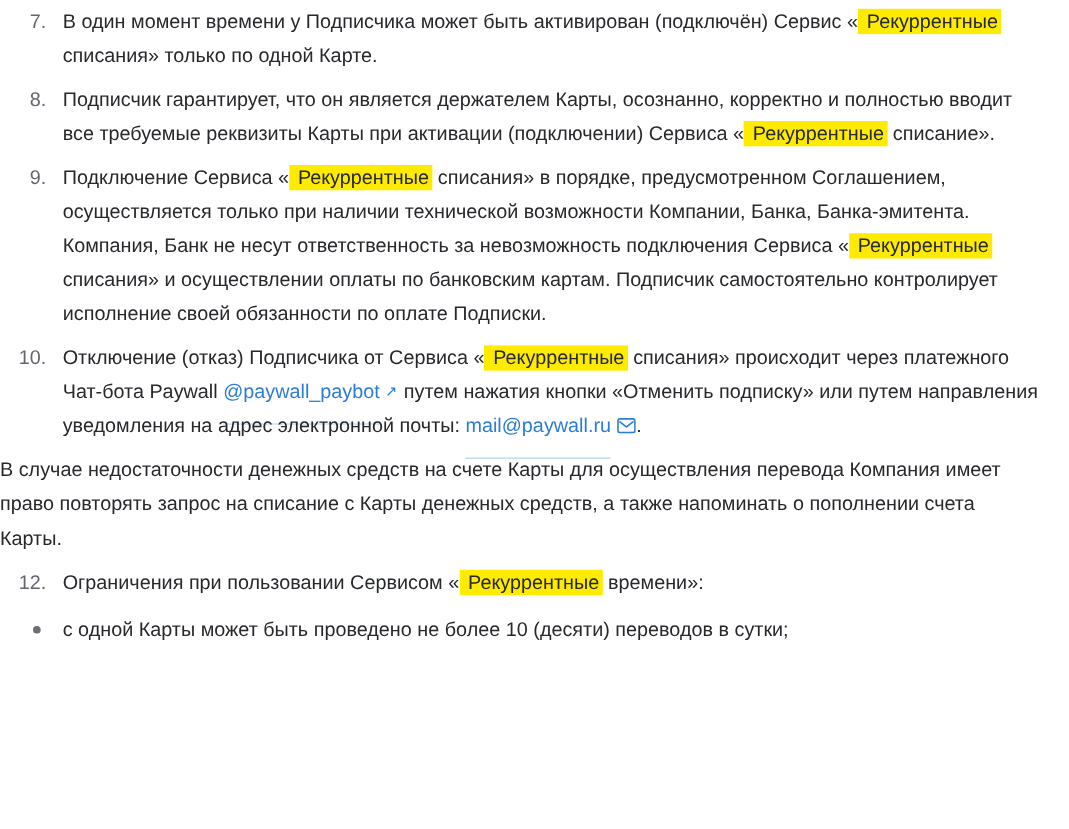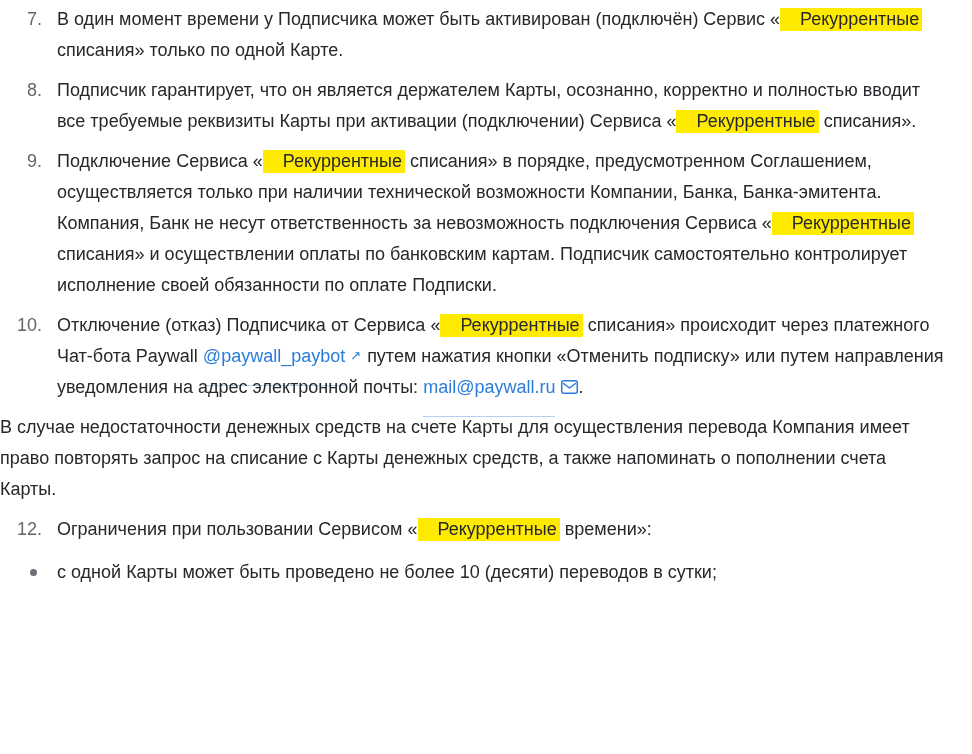--- a/index.html
+++ b/index.html
@@ -26,21 +26,21 @@
   .num{
     flex:0 0 57px;
     padding-right:15px;
     text-align:right;
     color:var(--muted);
   }
   .body{flex:1;min-width:0;}
   mark{
     background:var(--hl);
     color:inherit;
-    padding:1px 3px 2px 20px;
+    padding:1px 3px 2px 8px;
   }
   a.link{color:var(--link);text-decoration:none;cursor:pointer;}
   a.link .lt{
     border-bottom:1.5px solid var(--link-underline);
     padding-bottom:19px;
   }
   .arrow-ic{
     font-size:13px;
     line-height:1;
     margin:0 1px 0 5px;
@@ -68,21 +68,21 @@
 <body>
 
 <main class="doc">
   <ol class="num-list" id="num-list">
       <li class="item">
         <div class="num">7.</div>
         <div class="body"><span>В один момент времени у Подписчика может быть активирован (подключён) Сервис «</span><mark>Рекуррентные</mark><span> списания» только по одной Карте.</span></div>
       </li>
       <li class="item">
         <div class="num">8.</div>
-        <div class="body"><span>Подписчик гарантирует, что он является держателем Карты, осознанно, корректно и полностью вводит все требуемые реквизиты Карты при активации (подключении) Сервиса «</span><mark>Рекуррентные</mark><span> списания».</span></div>
+        <div class="body"><span>Подписчик гарантирует, что он является держателем Карты, осознанно, корректно и полностью вводит все требуемые реквизиты Карты при активации (подключении) Сервиса «</span><mark>Рекуррентные</mark><span> списание».</span></div>
       </li>
       <li class="item">
         <div class="num">9.</div>
         <div class="body"><span>Подключение Сервиса «</span><mark>Рекуррентные</mark><span> списания» в порядке, предусмотренном Соглашением, осуществляется только при наличии технической возможности Компании, Банка, Банка-эмитента. Компания, Банк не несут ответственность за невозможность подключения Сервиса «</span><mark>Рекуррентные</mark><span> списания» и осуществлении оплаты по банковским картам. Подписчик самостоятельно контролирует исполнение своей обязанности по оплате Подписки.</span></div>
       </li>
       <li class="item">
         <div class="num">10.</div>
         <div class="body"><span>Отключение (отказ) Подписчика от Сервиса «</span><mark>Рекуррентные</mark><span> списания» происходит через платежного Чат-бота Paywall </span><a class="link" href="#"><span class="lt">@paywall_paybot</span><span class="arrow-ic">↗</span></a><span> путем нажатия кнопки «Отменить подписку» или путем направления уведомления на адрес электронной почты: </span><a class="link" href="#"><span class="lt">mail@paywall.ru</span><span class="mail-ic"><svg width="17" height="14" viewBox="0 0 17 14" fill="none">
                 <rect x="0.75" y="0.75" width="15.5" height="12.5" rx="2" stroke="#2b7cd9" stroke-width="1.5"></rect>
                 <path d="M2.5 3.5 L8.5 8 L14.5 3.5" stroke="#2b7cd9" stroke-width="1.5" fill="none" stroke-linecap="round" stroke-linejoin="round"></path>

